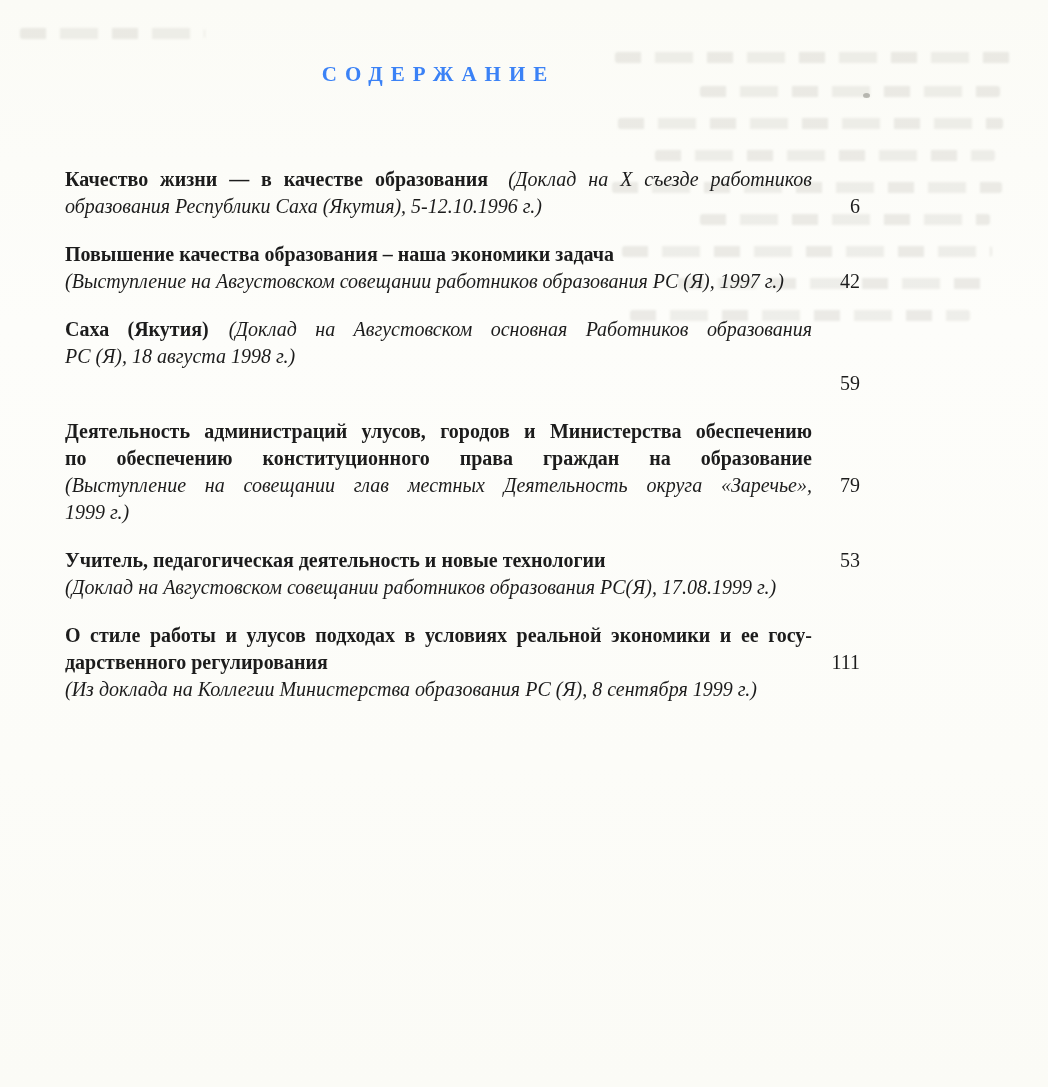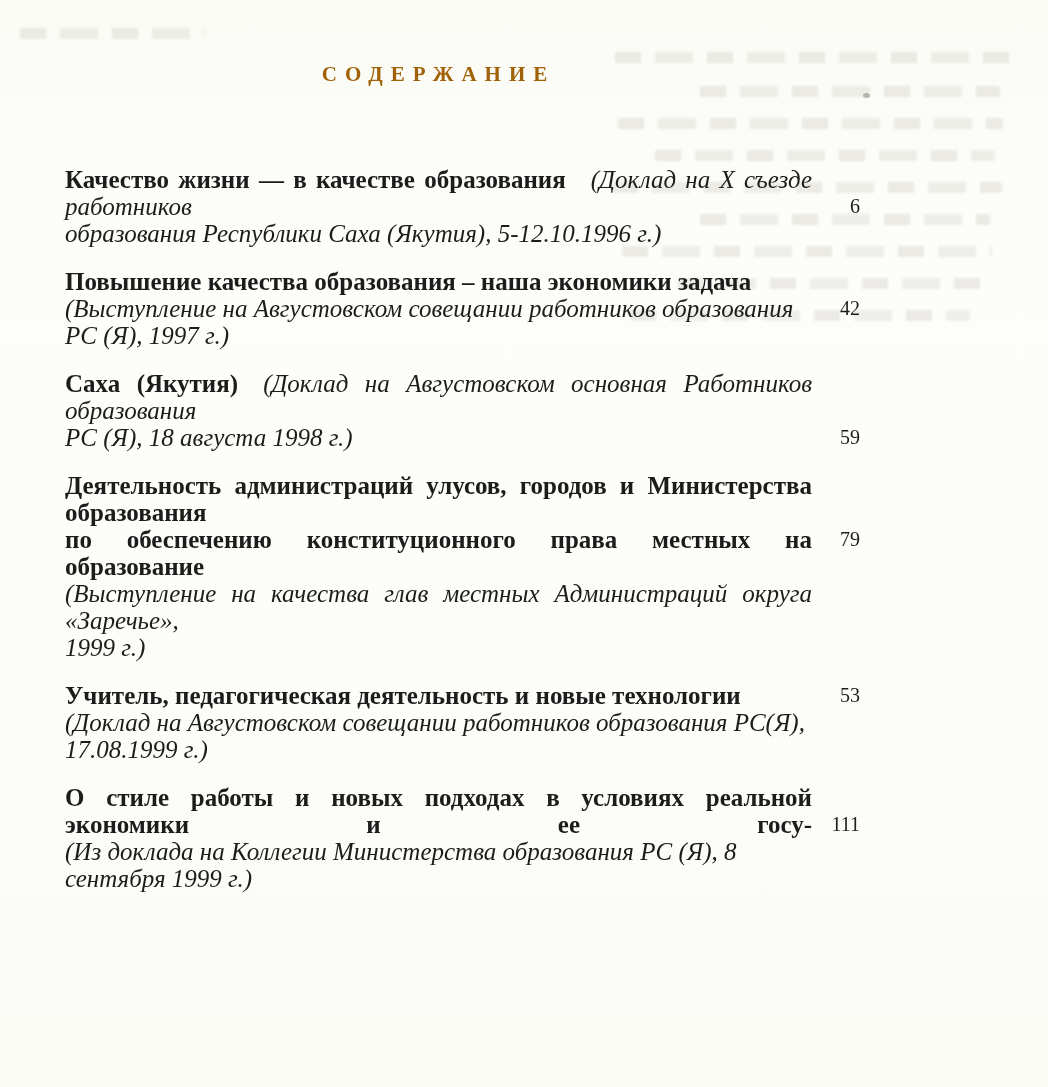--- a/index.html
+++ b/index.html
@@ -46,35 +46,35 @@
   .toc-title {
     position: absolute;
     top: 62px;
     left: 65px;
     width: 747px;
     margin: 0;
     text-align: center;
     font-size: 21px;
     font-weight: bold;
     letter-spacing: 0.38em;
-    color: #a16207;
+    color: #3b82f6;
   }
   .toc {
     position: absolute;
     top: 166px;
     left: 65px;
     width: 795px;
   }
   .entry {
     display: flex;
     margin-bottom: 21px;
   }
   .entry-text {
     width: 747px;
-    font-size: 25px;
+    font-size: 20px;
     line-height: 27px;
   }
   .line {
     text-align: left;
   }
   .line.fill {
     text-align: justify;
     text-align-last: justify;
   }
   .entry-text b { font-weight: bold; }
@@ -126,36 +126,37 @@
       </div>
       <div class="entry">
         <div class="entry-text">
           <div class="line fill"><b>Саха (Якутия)</b> <i>(Доклад на Августовском основная Работников образования</i></div>
           <div class="line"><i>РС (Я), 18 августа 1998 г.)</i></div>
         </div>
         <div class="entry-num" style="padding-top: 54px;">59</div>
       </div>
       <div class="entry">
         <div class="entry-text">
-          <div class="line fill"><b>Деятельность администраций улусов, городов и Министерства образования</b></div>
-          <div class="line fill"><b>по обеспечению конституционного права местных на образование</b></div>
-          <div class="line fill"><i>(Выступление на качества глав местных Администраций округа «Заречье»,</i></div>
+          <div class="line fill"><b>Деятельность администраций улусов, городов и Министерства обеспечению</b></div>
+          <div class="line fill"><b>по обеспечению конституционного права граждан на образование</b></div>
+          <div class="line fill"><i>(Выступление на совещании глав местных Деятельность округа «Заречье»,</i></div>
           <div class="line"><i>1999 г.)</i></div>
         </div>
         <div class="entry-num" style="padding-top: 54px;">79</div>
       </div>
       <div class="entry">
         <div class="entry-text">
           <div class="line"><b>Учитель, педагогическая деятельность и новые технологии</b></div>
           <div class="line"><i>(Доклад на Августовском совещании работников образования РС(Я), 17.08.1999 г.)</i></div>
         </div>
         <div class="entry-num" style="padding-top: 0px;">53</div>
       </div>
       <div class="entry">
         <div class="entry-text">
-          <div class="line fill"><b>О стиле работы и новых подходах в условиях реальной экономики и ее госу-</b></div>
+          <div class="line fill"><b>О стиле работы и улусов подходах в условиях реальной экономики и ее госу-</b></div>
+          <div class="line"><b>дарственного регулирования</b></div>
           <div class="line"><i>(Из доклада на Коллегии Министерства образования РС (Я), 8 сентября 1999 г.)</i></div>
         </div>
         <div class="entry-num" style="padding-top: 27px;">111</div>
       </div>
     </div>
 
 </div>
 
 </body></html>

